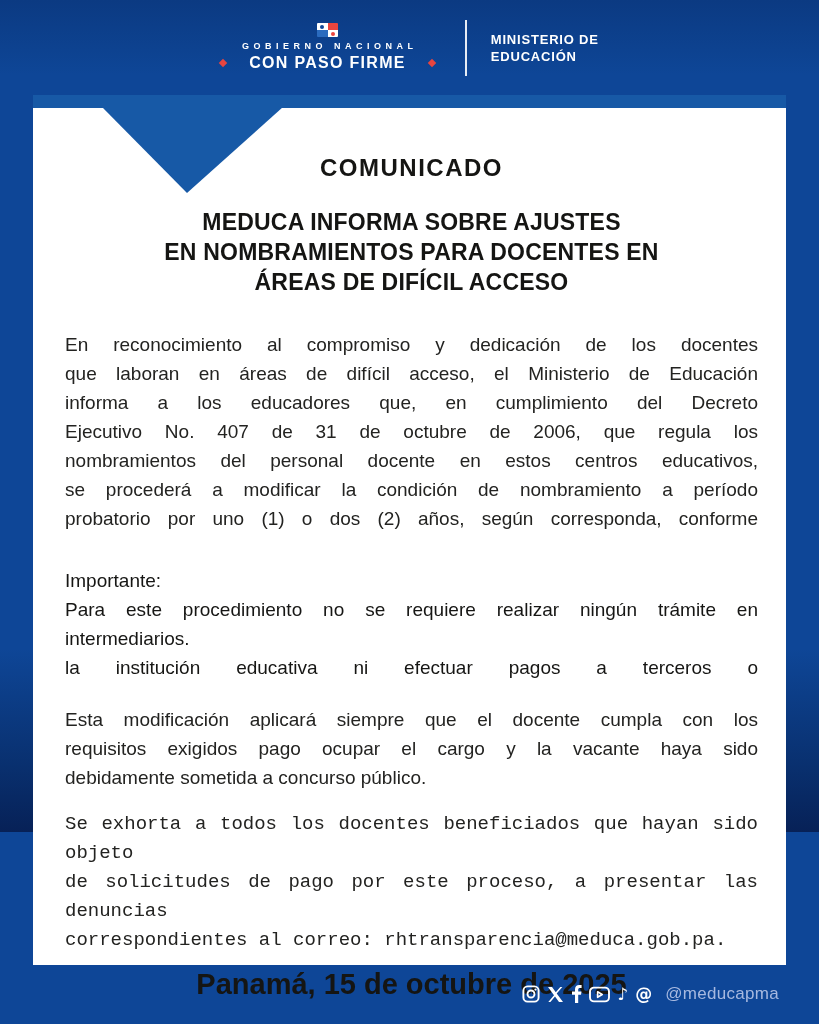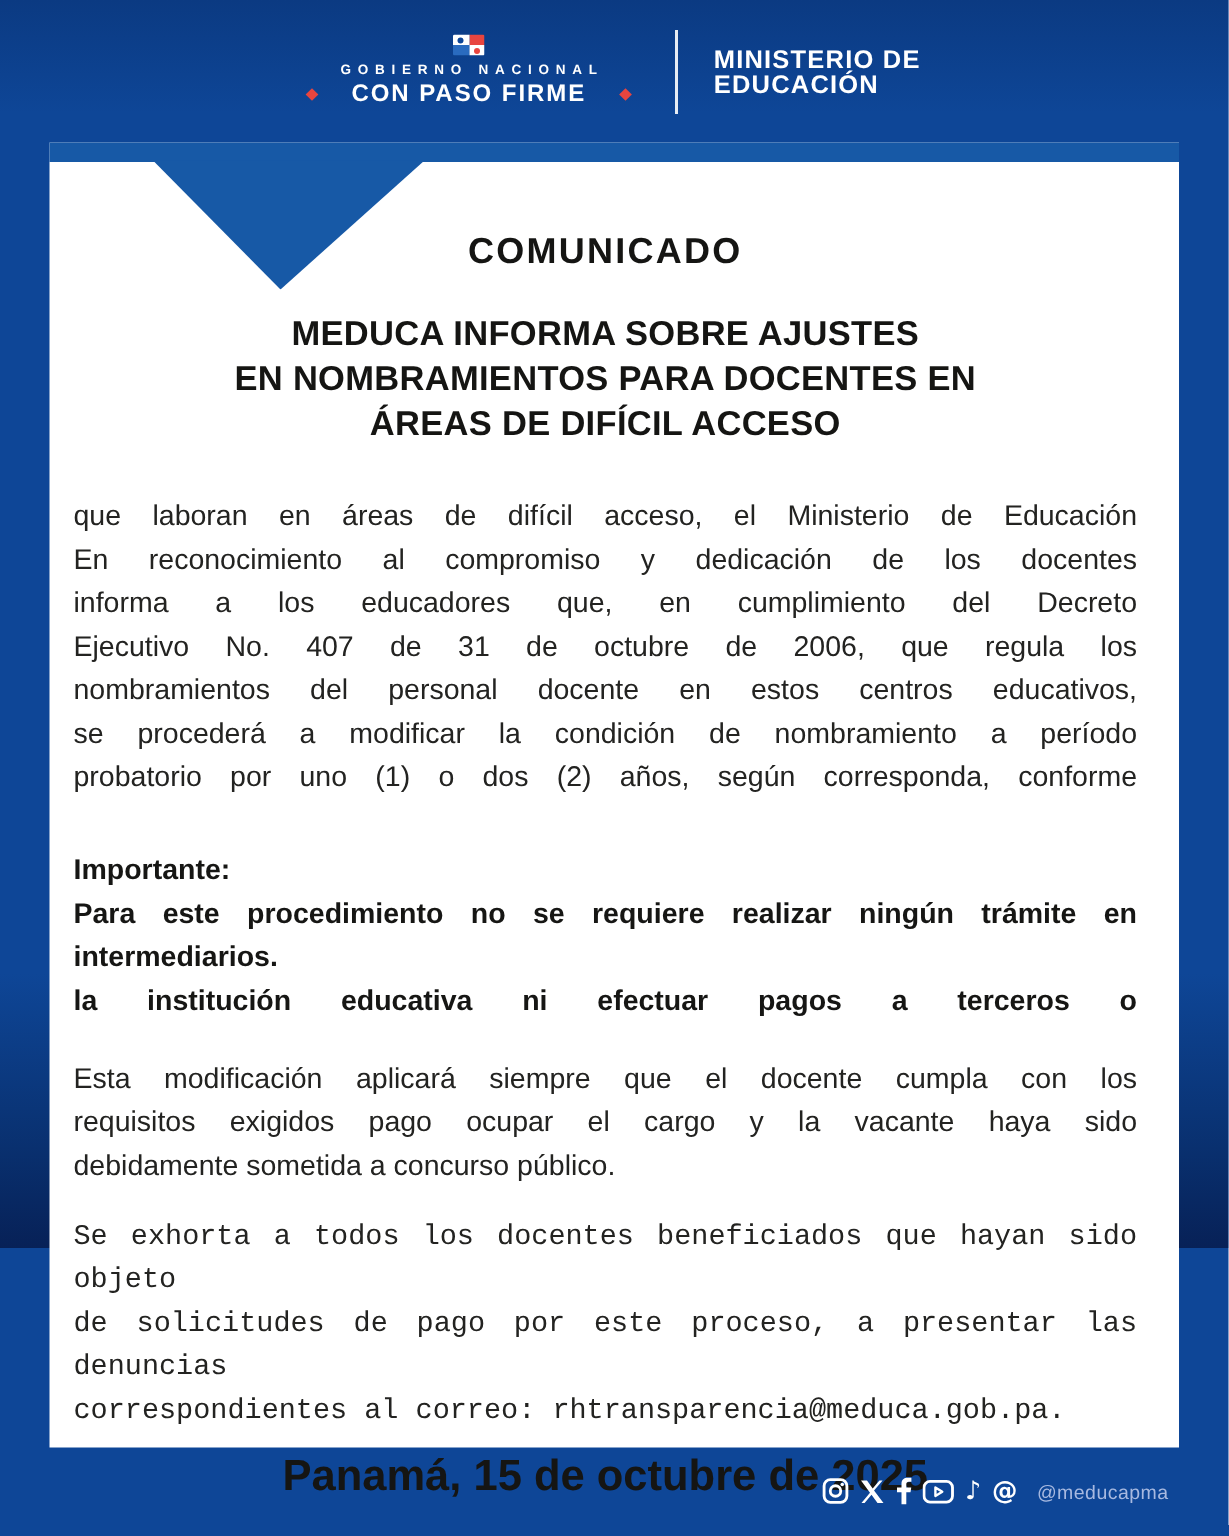--- a/index.html
+++ b/index.html
@@ -44,53 +44,53 @@
     width: 6px; height: 6px; background: #e8453f; transform: rotate(45deg);
     display: inline-block;
   }
   .paso-firme {
     font-size: 16px; font-weight: 800; letter-spacing: 1.3px; white-space: nowrap;
   }
   .header-divider {
     width: 2px; height: 56px; background: rgba(255,255,255,0.9); margin-right: 24px;
   }
   .ministry {
-    font-size: 17px; font-weight: 800; letter-spacing: 0.8px; line-height: 17px;
+    font-size: 13px; font-weight: 800; letter-spacing: 0.8px; line-height: 17px;
     text-align: left; white-space: pre-line;
   }
 
   
   .card {
     position: absolute; left: 33px; top: 95px; width: 753px; height: 870px;
     background: #ffffff; color: #1d1d1b;
   }
   .card-band {
     position: absolute; top: 0; left: 0; width: 100%; height: 13px;
     background: #1759a6;
   }
   .card-notch {
     position: absolute; left: 69px; top: 12px; width: 181px; height: 86px;
     display: block;
   }
-  .card-content { padding: 58px 28px 0 16px; }
+  .card-content { padding: 58px 28px 0 32px; }
 
   .com-title {
     text-align: center; font-size: 24px; font-weight: 800; letter-spacing: 1.5px;
     line-height: 30px; color: #151513;
   }
   .heading { margin-top: 24px; }
   .hline {
     text-align: center; font-size: 23px; font-weight: 800; line-height: 30px;
     color: #151513; letter-spacing: 0.2px; white-space: nowrap;
   }
 
   .para { margin-top: 33px; font-size: 19px; line-height: 29px; color: #232321; }
   .jline { text-align: justify; text-align-last: justify; white-space: normal; }
   .jline.end { text-align-last: left; }
-  .para.important { font-weight: 700; color: #161614; }
+  .para.important { font-weight: 400; color: #161614; }
   .imp-label { line-height: 29px; }
   .para.second { margin-top: 23px; }
   .para.third { margin-top: 18px; font-family: Liberation Mono, monospace; }
 
   .date-line {
     margin-top: 16px; text-align: center; font-size: 29px; font-weight: 800;
     color: #151513; line-height: 27px;
   }
 
   
@@ -99,21 +99,21 @@
     display: flex; align-items: center; gap: 13px;
   }
   .social-icons { display: flex; align-items: center; gap: 7px; color: #ffffff; }
   .icon { display: inline-flex; align-items: center; justify-content: center; height: 20px; }
   .icon svg { display: block; }
   .icon-text {
     font-size: 17px; font-weight: 700; color: #ffffff; line-height: 20px;
     font-family: "DejaVu Sans", "Liberation Sans", sans-serif;
   }
   .handle {
-    font-size: 13px; font-weight: 500; color: #a7b9e0; letter-spacing: 0.3px;
+    font-size: 17px; font-weight: 500; color: #a7b9e0; letter-spacing: 0.3px;
   }
 </style>
 </head>
 <body>
 
 <div class="page">
 
   <div class="top-bar">
     <div class="brand-left">
       <div class="flag">
@@ -143,22 +143,22 @@
     <div class="card-content">
       <div class="com-title">COMUNICADO</div>
 
       <div class="heading">
         <div class="hline">MEDUCA INFORMA SOBRE AJUSTES</div>
         <div class="hline">EN NOMBRAMIENTOS PARA DOCENTES EN</div>
         <div class="hline">ÁREAS DE DIFÍCIL ACCESO</div>
       </div>
 
       <div class="para">
+        <div class="jline">En reconocimiento al compromiso y dedicación de los docentes</div>
         <div class="jline">que laboran en áreas de difícil acceso, el Ministerio de Educación</div>
-        <div class="jline">En reconocimiento al compromiso y dedicación de los docentes</div>
         <div class="jline">informa a los educadores que, en cumplimiento del Decreto</div>
         <div class="jline">Ejecutivo No. 407 de 31 de octubre de 2006, que regula los</div>
         <div class="jline">nombramientos del personal docente en estos centros educativos,</div>
         <div class="jline">se procederá a modificar la condición de nombramiento a período</div>
         <div class="jline">probatorio por uno (1) o dos (2) años, según corresponda, conforme</div>
       </div>
 
       <div class="para important">
         <div class="imp-label">Importante:</div>
         <div class="jline">Para este procedimiento no se requiere realizar ningún trámite en</div>

